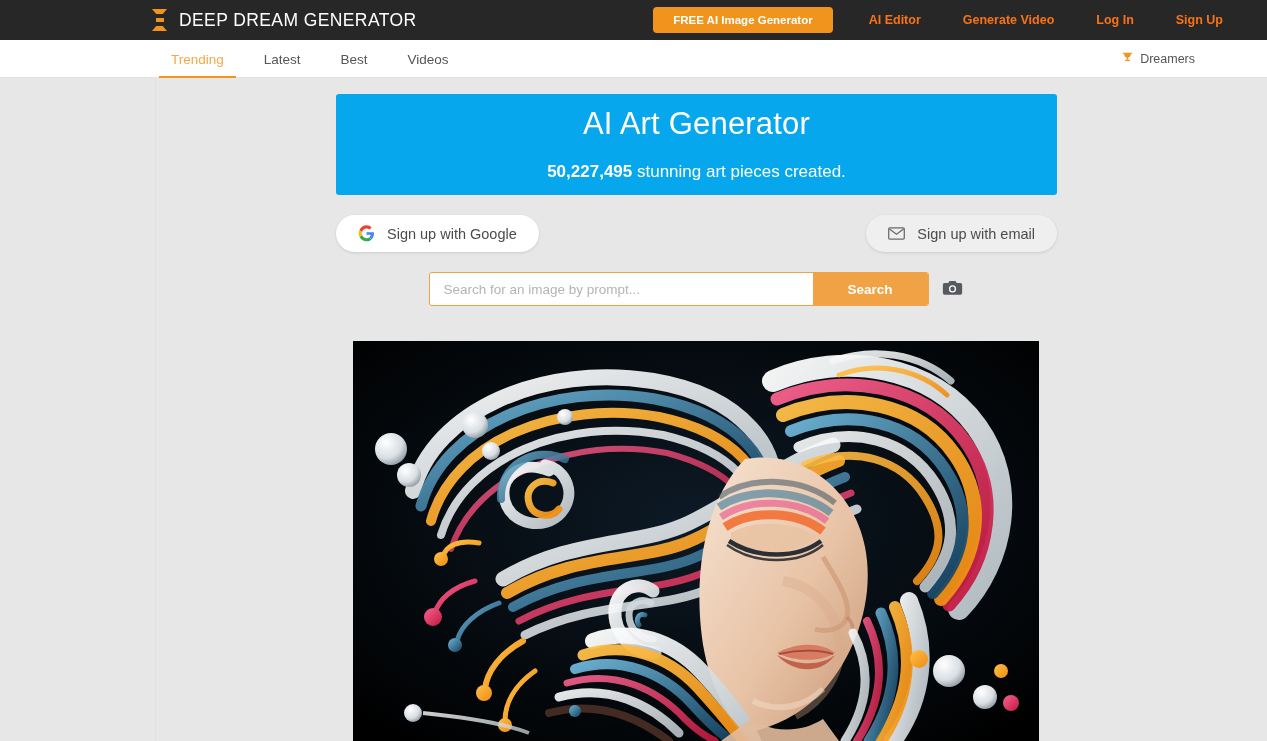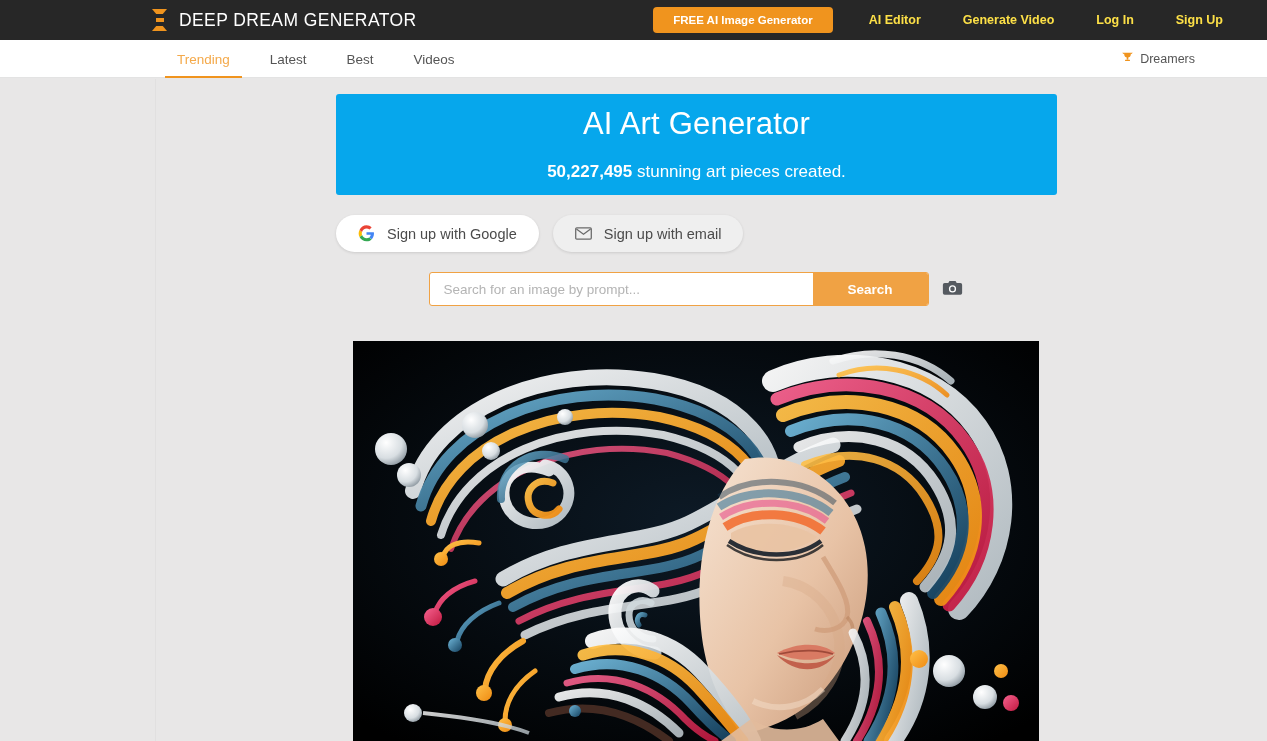--- a/index.html
+++ b/index.html
@@ -74,21 +74,21 @@
     border-radius: 4px;
     padding: 7px 20px;
     white-space: nowrap;
     cursor: pointer;
     border: none;
     font-family: "Liberation Sans", sans-serif;
     margin-right: 36px;
   }
 
   .topnav-link {
-    color: #fde047;
+    color: #f97316;
     font-size: 12.5px;
     font-weight: bold;
     text-decoration: none;
     white-space: nowrap;
     cursor: pointer;
     margin-right: 42px;
   }
   .topnav-link.last { margin-right: 44px; }
 
   
@@ -96,21 +96,21 @@
     position: absolute;
     top: 40px; left: 0;
     width: 1267px;
     height: 38px;
     background: #ffffff;
     border-bottom: 1px solid #e3e3e3;
   }
 
   .subnav-tabs {
     position: absolute;
-    left: 157px;
+    left: 151px;
     top: 0;
     height: 38px;
     display: flex;
     align-items: center;
     gap: 0;
   }
 
   .tab {
     position: relative;
     font-size: 13.5px;
@@ -195,21 +195,21 @@
   }
   .hero-sub b { font-weight: bold; text-align: center; }
 
   
   .signup-row {
     position: absolute;
     left: 180px;
     top: 136px;
     width: 721px;
     display: flex;
-    justify-content: flex-start;
+    justify-content: space-between;
     gap: 14px;
   }
 
   .signup-btn {
     display: flex;
     align-items: center;
     gap: 12px;
     background: #ffffff;
     border-radius: 22px;
     padding: 10px 22px;

